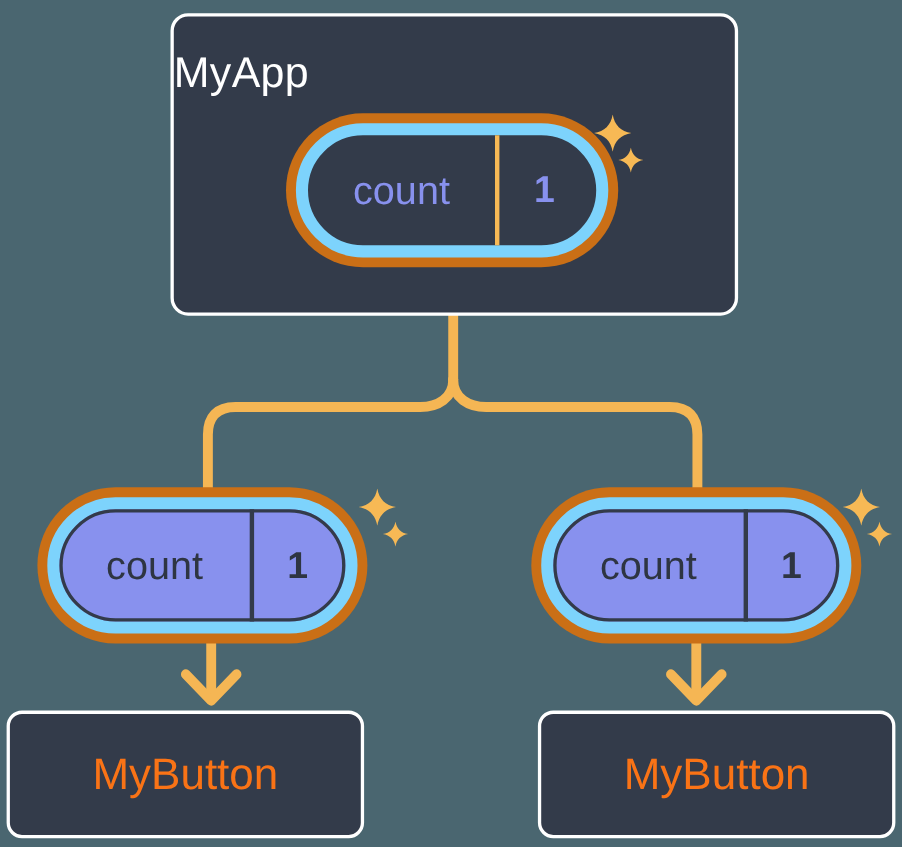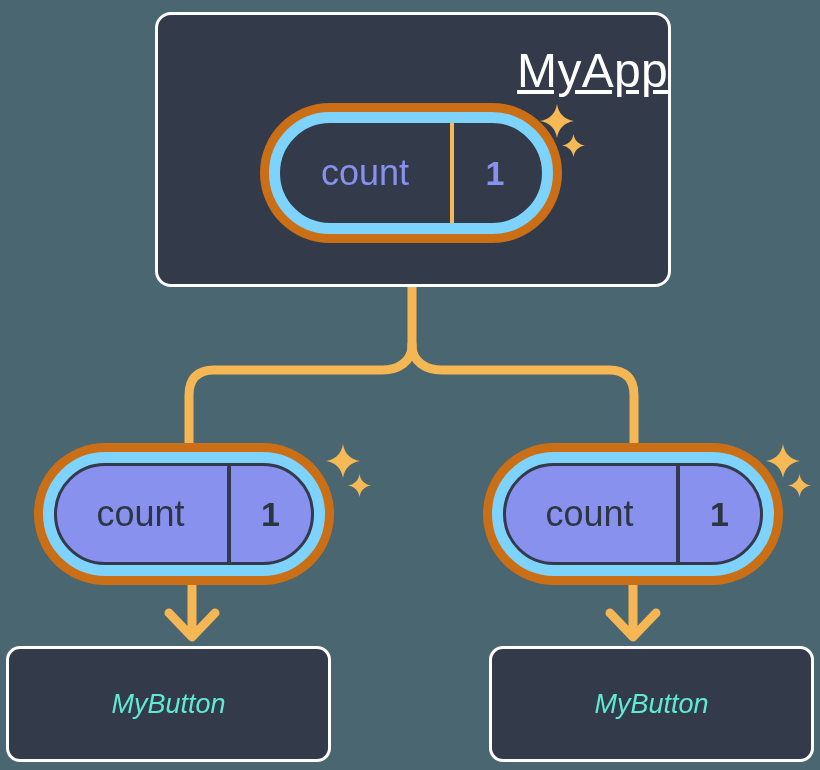--- a/index.html
+++ b/index.html
@@ -24,39 +24,37 @@
     box-sizing: border-box;
   }
   #app-card {
     left: 155px; top: 12px;
     width: 516px; height: 275px;
     border-radius: 16px;
   }
   #app-title {
     position: absolute;
     left: 0; top: 32px; width: 100%;
-    text-align: right;
+    text-align: left;
     color: #ffffff;
-    font-size: 48px;
+    font-size: 39px;
     letter-spacing: 0.3px;
     line-height: 1;
-    text-decoration: underline;
   }
   .btn-card {
     width: 325px; height: 116px;
     border-radius: 14px;
     display: flex; align-items: center; justify-content: center;
   }
   #btn-card-left  { left: 6px;   top: 646px; }
   #btn-card-right { left: 489px; top: 646px; }
   .btn-label {
-    color: #5eead4;
-    font-size: 27px;
+    color: #f97316;
+    font-size: 40px;
     line-height: 1;
-    font-style: italic;
   }
 
   
   .pill {
     position: absolute;
     box-sizing: border-box;
     border-radius: 999px;
     display: flex;
     align-items: stretch;
     

